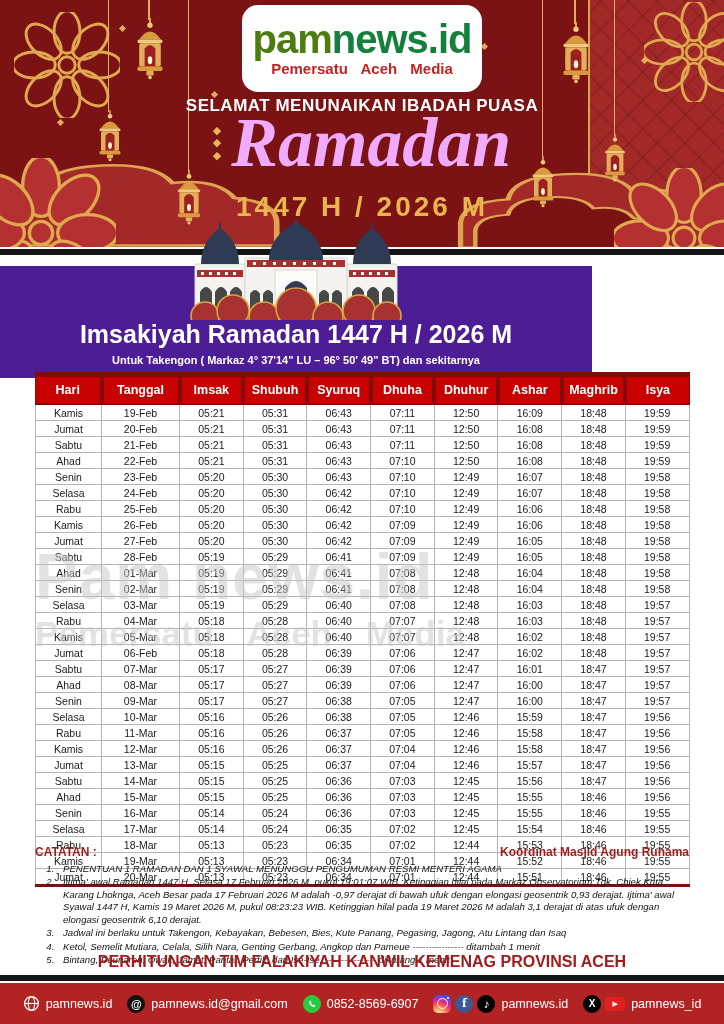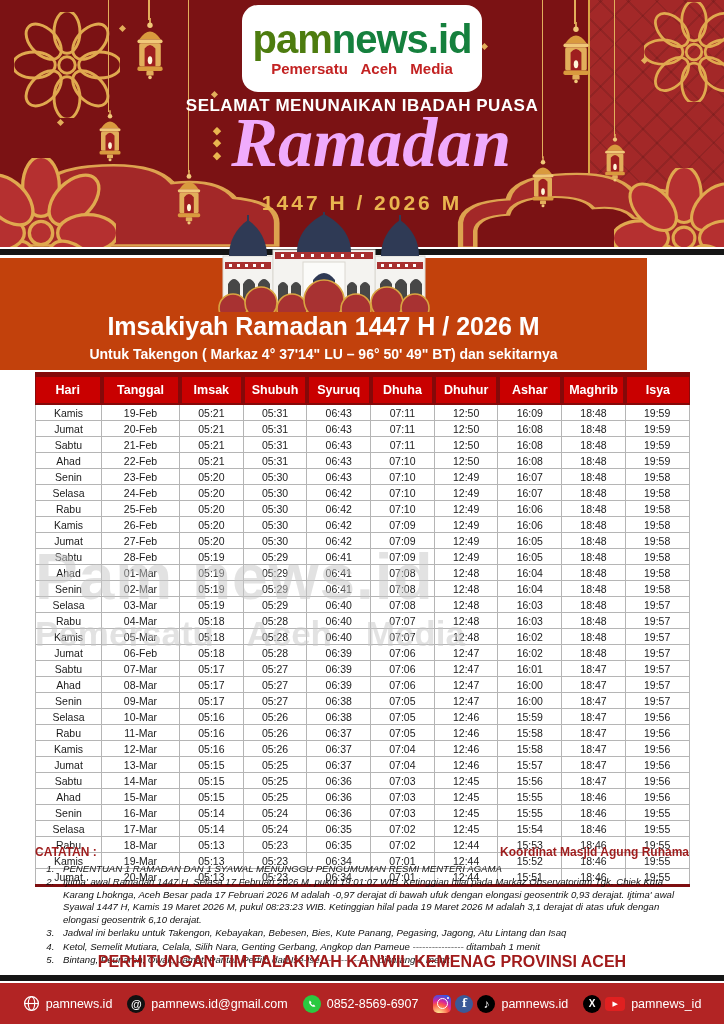--- a/index.html
+++ b/index.html
@@ -24,33 +24,33 @@
   .logo-pam { color:#4d7c0f; }
   .logo-news { color:#15803d; }
   .logo-tagline { color:#C32222; font-weight:bold; font-size:15px; word-spacing:9px; margin-top:3px; }
   .greeting { position:absolute; top:96px; width:100%; text-align:center; color:#fff; font-weight:bold;
     font-size:17px; letter-spacing:.5px; z-index:5; }
   .ramadan-wrap { position:absolute; top:106px; width:100%; display:flex; justify-content:center; align-items:center; gap:10px; z-index:5; }
   .diamonds { display:flex; flex-direction:column; color:#E9B54F; font-size:11px; line-height:1.15; text-align:center; }
   .ramadan { font-family:Liberation Serif, serif; font-style:italic; font-weight:bold; font-size:70px;
     color:#f0abfc; line-height:1.05; }
   .yearline { position:absolute; top:191px; width:100%; text-align:center; color:#E9B54F; font-weight:bold;
-    font-size:21px; letter-spacing:3px; z-index:5; }
+    font-size:28px; letter-spacing:3px; z-index:5; }
 
   
   .stripe { position:absolute; left:0; width:724px; height:11px; z-index:2;
     background:linear-gradient(180deg,#ffffff 0 2px,#151515 2px 8px,#ffffff 8px 11px); }
   .stripe-top { top:247px; }
   .stripe-bottom { top:975px; height:8px; background:linear-gradient(180deg,#151515 0 6px,#ffffff 6px 8px); }
 
   
-  .banner { position:absolute; top:258px; left:0; width:647px; height:112px; background:#c2410c; }
+  .banner { position:absolute; top:266px; left:0; width:592px; height:112px; background:#4c1d95; }
   .mosque { position:absolute; left:50%; transform:translateX(-50%); top:-46px; z-index:4; }
   .banner-title { position:absolute; top:54px; width:100%; text-align:center; color:#fff; font-weight:bold; font-size:25px; z-index:5; }
-  .banner-sub { position:absolute; top:88px; width:100%; text-align:center; color:#fff; font-weight:bold; font-size:14px; z-index:5; }
+  .banner-sub { position:absolute; top:88px; width:100%; text-align:center; color:#fff; font-weight:bold; font-size:11px; z-index:5; }
 
   
   .schedule { position:absolute; top:372px; left:35px; width:654px; }
   table { width:100%; border-collapse:collapse; table-layout:fixed; border:1px solid #8A0A0A; border-bottom:3px solid #7E0E10; }
   col.c-hari { width:66px; } col.c-tgl { width:78px; } col.c-t { width:63.7px; }
   thead th { background:#C90000; color:#fff; font-size:12.5px; font-weight:bold; padding:6px 0;
     border-left:4px solid #840909; border-top:5px solid #840909; border-bottom:2px solid #840909; }
   thead th:first-child { border-left:none; }
   tbody td { font-size:10.5px; color:#1a1a1a; text-align:center; padding:1.5px 2px;
     border:1px solid #b5b5b5; background:#fff; }

